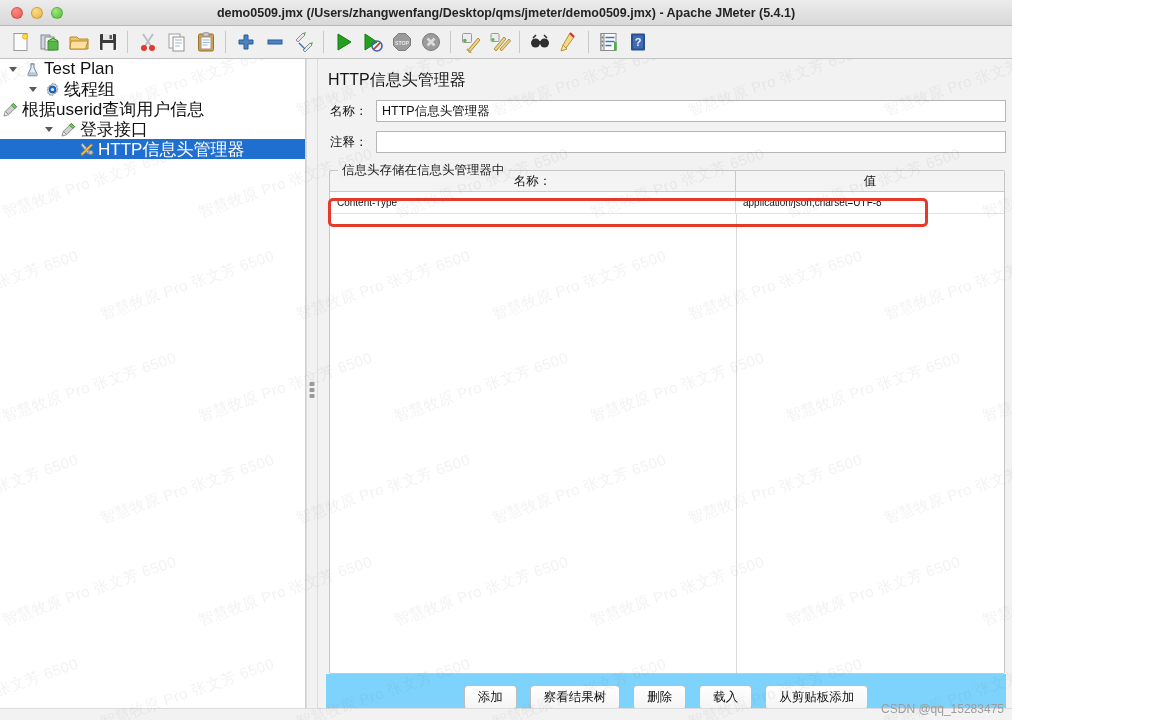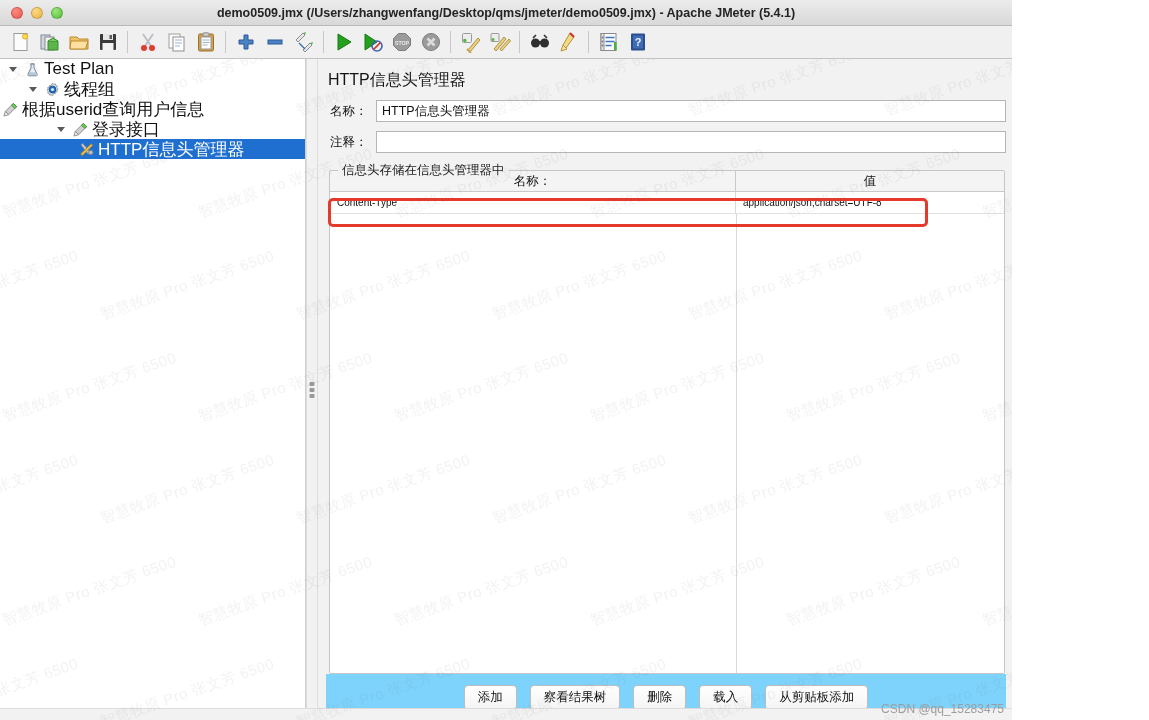--- a/index.html
+++ b/index.html
@@ -559,21 +559,21 @@
           <svg width="15" height="15" viewBox="0 0 16 16">
             <path d="M11 1.5 L14.5 5 L6 13.5 L2.5 10 Z" fill="#cfcfcf" stroke="#8a8a8a"></path>
             <path d="M11 1.5 L14.5 5 L12.6 6.9 L9.1 3.4 Z" fill="#6fcf5a" stroke="#3f8f32"></path>
             <path d="M2.5 10 L1 15 L6 13.5 Z" fill="#efefef" stroke="#8a8a8a"></path>
           </svg>
         </span>
         <span class="tlabel">根据userid查询用户信息</span>
       </div>
 
 
-      <div class="tree-row" style="padding-left:52px">
+      <div class="tree-row" style="padding-left:40px">
         <span class="handle">
             <i class="tri"></i>
           </span>
         <span class="ticon">
           <svg width="15" height="15" viewBox="0 0 16 16">
             <path d="M11 1.5 L14.5 5 L6 13.5 L2.5 10 Z" fill="#cfcfcf" stroke="#8a8a8a"></path>
             <path d="M11 1.5 L14.5 5 L12.6 6.9 L9.1 3.4 Z" fill="#6fcf5a" stroke="#3f8f32"></path>
             <path d="M2.5 10 L1 15 L6 13.5 Z" fill="#efefef" stroke="#8a8a8a"></path>
           </svg>
         </span>

